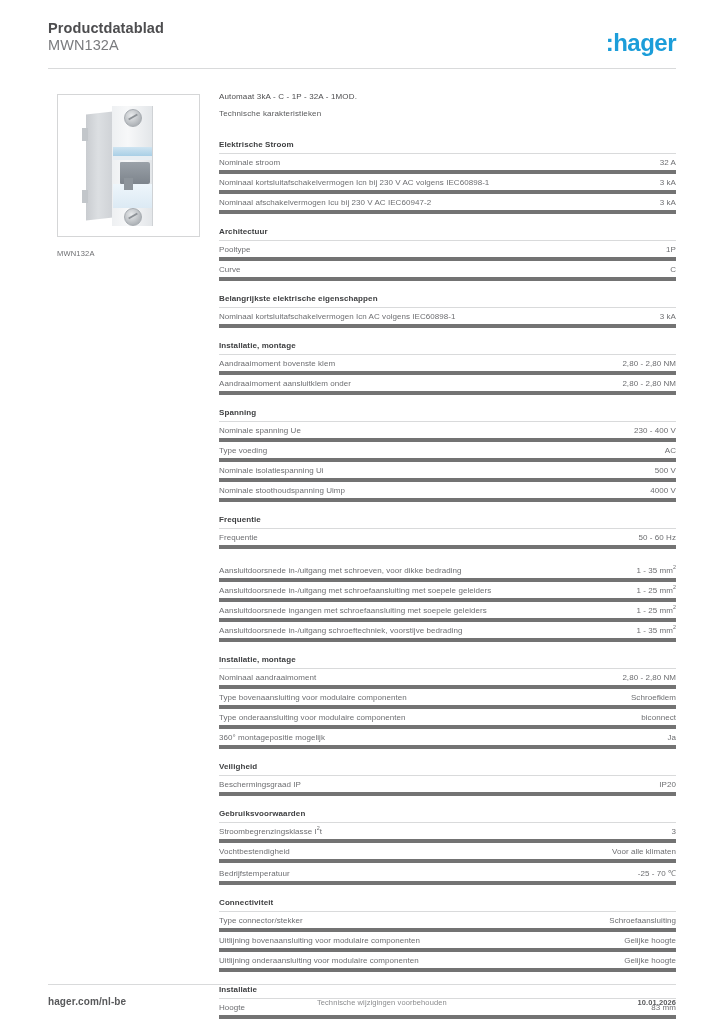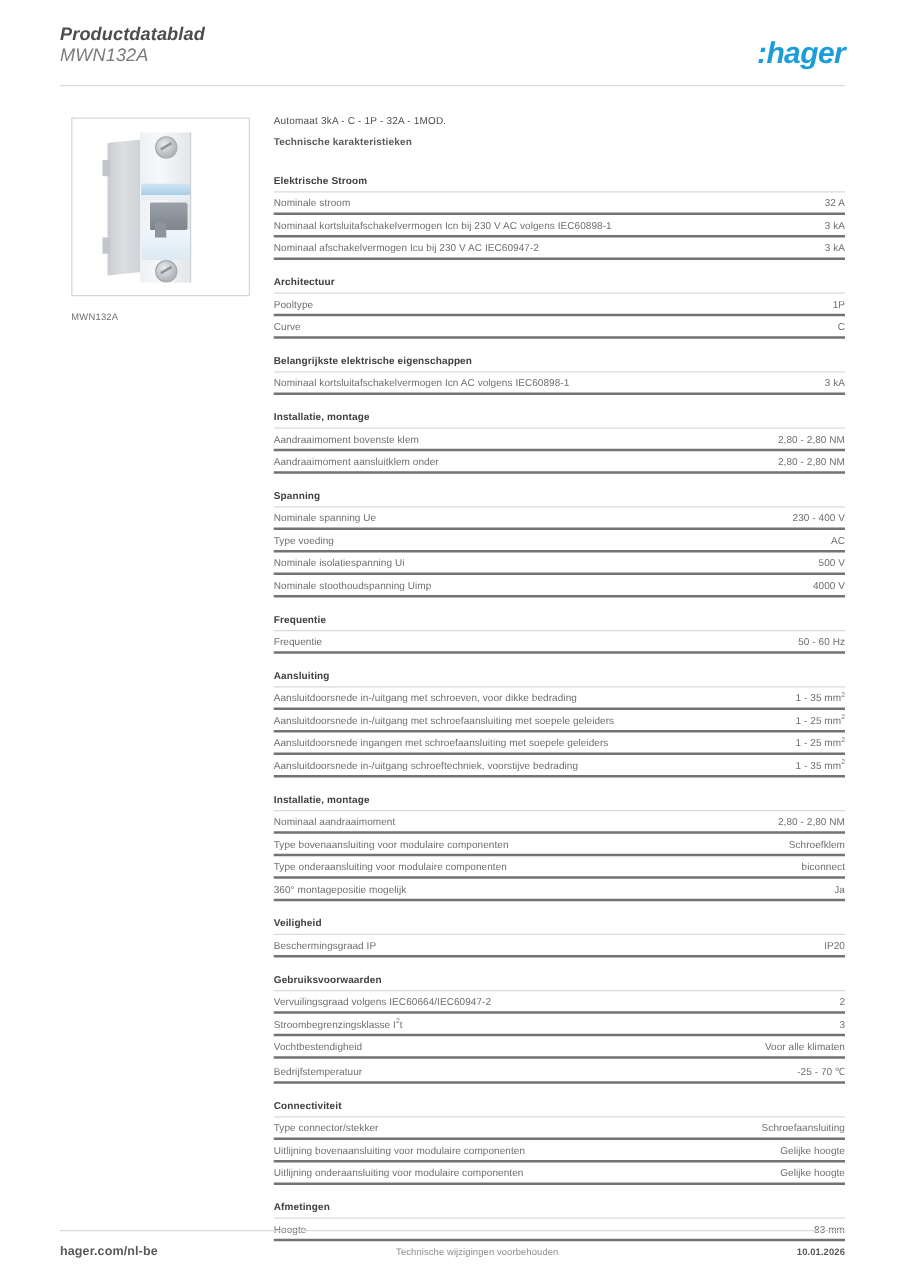--- a/index.html
+++ b/index.html
@@ -23,21 +23,20 @@
     height: 1024px;
   }
 
   
   .header {
     position: absolute;
     left: 48px;
     top: 20px;
     width: 628px;
     height: 48px;
-    font-style: italic;
   }
   .doc-title {
     font-size: 14.5px;
     font-weight: bold;
     color: #4d4d4f;
     letter-spacing: 0.1px;
     line-height: 17px;
   }
   .doc-subtitle {
     font-size: 14.5px;
@@ -179,40 +178,40 @@
   }
   .product-name {
     font-size: 8px;
     font-weight: normal;
     color: #4d4d4f;
     letter-spacing: 0.15px;
     margin-bottom: 8px;
   }
   .tech-heading {
     font-size: 8px;
-    font-weight: bold;
+    font-weight: normal;
     color: #58595b;
     letter-spacing: 0.15px;
     margin-bottom: 22px;
   }
 
   .section { margin-bottom: 13px; }
   .section-title {
     font-size: 8px;
     font-weight: bold;
     color: #3f4042;
     letter-spacing: 0.1px;
     padding-bottom: 4px;
     border-bottom: 1px solid #d9dadb;
   }
   .spec-row {
     display: flex;
     justify-content: space-between;
     align-items: baseline;
-    border-bottom: 2px solid #737373;
+    border-bottom: 4px solid #737373;
     padding: 3.5px 0 3.5px 0;
   }
   .spec-label {
     font-size: 8px;
     color: #6d6e71;
     letter-spacing: 0.05px;
     white-space: nowrap;
   }
   .spec-value {
     font-size: 8px;
@@ -363,21 +362,20 @@
           </div>
         </div>
         <div class="section">
           <div class="section-title">Frequentie</div>
           <div class="spec-row">
             <div class="spec-label">Frequentie</div>
             <div class="spec-value">50 - 60 Hz</div>
           </div>
         </div>
         <div class="section">
-          <div class="section-title">Aansluiting</div>
           <div class="spec-row">
             <div class="spec-label">Aansluitdoorsnede in-/uitgang met schroeven, voor dikke bedrading</div>
             <div class="spec-value">1 - 35 mm<sup>2</sup></div>
           </div>
           <div class="spec-row">
             <div class="spec-label">Aansluitdoorsnede in-/uitgang met schroefaansluiting met soepele geleiders</div>
             <div class="spec-value">1 - 25 mm<sup>2</sup></div>
           </div>
           <div class="spec-row">
             <div class="spec-label">Aansluitdoorsnede ingangen met schroefaansluiting met soepele geleiders</div>
@@ -410,24 +408,20 @@
         <div class="section">
           <div class="section-title">Veiligheid</div>
           <div class="spec-row">
             <div class="spec-label">Beschermingsgraad IP</div>
             <div class="spec-value">IP20</div>
           </div>
         </div>
         <div class="section">
           <div class="section-title">Gebruiksvoorwaarden</div>
           <div class="spec-row">
-            <div class="spec-label">Vervuilingsgraad volgens IEC60664/IEC60947-2</div>
-            <div class="spec-value">2</div>
-          </div>
-          <div class="spec-row">
             <div class="spec-label">Stroombegrenzingsklasse I<sup>2</sup>t</div>
             <div class="spec-value">3</div>
           </div>
           <div class="spec-row">
             <div class="spec-label">Vochtbestendigheid</div>
             <div class="spec-value">Voor alle klimaten</div>
           </div>
           <div class="spec-row">
             <div class="spec-label">Bedrijfstemperatuur</div>
             <div class="spec-value">-25 - 70 ℃</div>
@@ -442,21 +436,21 @@
           <div class="spec-row">
             <div class="spec-label">Uitlijning bovenaansluiting voor modulaire componenten</div>
             <div class="spec-value">Gelijke hoogte</div>
           </div>
           <div class="spec-row">
             <div class="spec-label">Uitlijning onderaansluiting voor modulaire componenten</div>
             <div class="spec-value">Gelijke hoogte</div>
           </div>
         </div>
         <div class="section">
-          <div class="section-title">Afmetingen</div>
+          <div class="section-title">Installatie</div>
           <div class="spec-row">
             <div class="spec-label">Hoogte</div>
             <div class="spec-value">83 mm</div>
           </div>
         </div>
       </div>
   </div>
 
   <div class="footer-rule"></div>
   <div class="footer">

